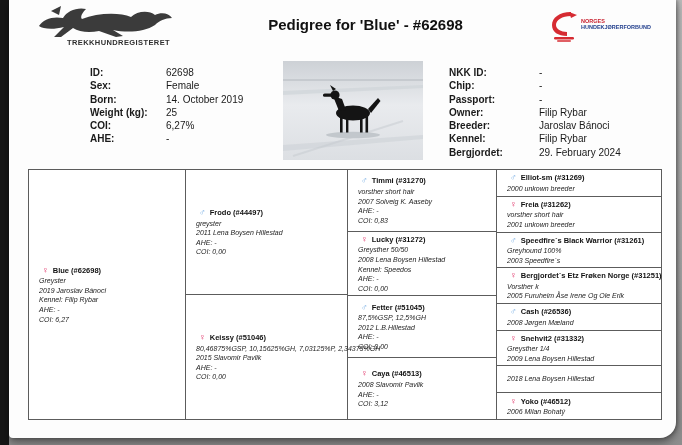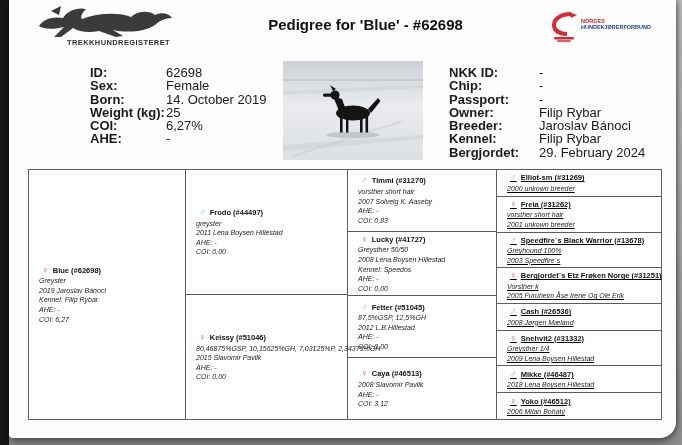--- a/index.html
+++ b/index.html
@@ -25,41 +25,41 @@
   .title {
     position:absolute; left:0; right:0; top:16px; text-align:center;
     font-size:15px; font-weight:bold; color:#111;padding-left:46px;
   }
   .logo-right { position:absolute; right:22px; top:10px; width:105px; height:36px; }
   .logo-right .txt { position:absolute; left:32px; top:8px; line-height:6px; }
   .logo-right .l1 { font-size:5.5px; font-weight:bold; color:#c8202f; }
   .logo-right .l2 { font-size:5.5px; font-weight:bold; color:#24418e; }
 
   
-  .info { position:absolute; top:66px; font-size:13px; color:#1a1a1a; }
+  .info { position:absolute; top:66px; font-size:10px; color:#1a1a1a; }
   .info-left  { left:81px;  width:190px; }
   .info-right { left:440px; width:210px; }
   .info-row { display:flex; line-height:13.3px; }
   .info-row .info-label { font-weight:bold; }
   .info-left  .info-label { width:76px; }
   .info-right .info-label { width:90px; }
 
   .photo { position:absolute; left:274px; top:61px; width:140px; height:99px; overflow:hidden; }
 
   
   .ptable {
     position:absolute; left:19px; top:169px; width:634px; height:251px;
     display:flex; border:1px solid #5c5c5c; background:#fff;
   }
   .pcol { display:flex; flex-direction:column; }
   .pcol:not(:last-child){ border-right:1px solid #5c5c5c; }
   .pcol:nth-child(1){ width:157px; }
   .pcol:nth-child(2){ width:162px; }
   .pcol:nth-child(3){ width:149px; }
-  .pcol:nth-child(4){ width:164px;text-decoration:underline; }
+  .pcol:nth-child(4){ width:164px; }
   .pcell { display:flex; align-items:center; overflow:visible; background:transparent; }
   .pcell:not(:last-child){ border-bottom:1px solid #5c5c5c; }
   .dog { padding:2px 2px 2px 10px; width:100%; }
   .dog-name-row { font-size:7.5px; font-weight:bold; color:#111; margin-bottom:1.5px; white-space:nowrap; }
   .gender { font-size:9px; font-weight:bold; margin-right:4px; margin-left:3px; }
   .dog-line { font-size:7px; font-style:italic; color:#1c1c1c; line-height:9.6px; white-space:nowrap; }
 </style>
 </head>
 <body>
 
@@ -219,21 +219,21 @@
           <div class="dog">
             <div class="dog-name-row"><span class="gender" style="color: rgb(127, 178, 229);">♂</span><span>Timmi (#31270)</span></div>
             <div class="dog-line">vorsther short hair</div>
             <div class="dog-line">2007 Solveig K. Aaseby</div>
             <div class="dog-line">AHE: -</div>
             <div class="dog-line">COI: 0,83</div>
           </div>
         </div>
         <div class="pcell" style="flex: 2 1 0%;">
           <div class="dog">
-            <div class="dog-name-row"><span class="gender" style="color: rgb(226, 58, 110);">♀</span><span>Lucky (#41727)</span></div>
+            <div class="dog-name-row"><span class="gender" style="color: rgb(226, 58, 110);">♀</span><span>Lucky (#31272)</span></div>
             <div class="dog-line">Greysther 50/50</div>
             <div class="dog-line">2008 Lena Boysen Hillestad</div>
             <div class="dog-line">Kennel: Speedos</div>
             <div class="dog-line">AHE: -</div>
             <div class="dog-line">COI: 0,00</div>
           </div>
         </div>
         <div class="pcell" style="flex: 2 1 0%;">
           <div class="dog">
             <div class="dog-name-row"><span class="gender" style="color: rgb(127, 178, 229);">♂</span><span>Fetter (#51045)</span></div>
@@ -261,21 +261,21 @@
         </div>
         <div class="pcell" style="flex: 1 1 0%;">
           <div class="dog">
             <div class="dog-name-row"><span class="gender" style="color: rgb(226, 58, 110);">♀</span><span>Freia (#31262)</span></div>
             <div class="dog-line">vorsther short hair</div>
             <div class="dog-line">2001 unkown breeder</div>
           </div>
         </div>
         <div class="pcell" style="flex: 1 1 0%;">
           <div class="dog">
-            <div class="dog-name-row"><span class="gender" style="color: rgb(127, 178, 229);">♂</span><span>Speedfire´s Black Warrior (#13678)</span></div>
+            <div class="dog-name-row"><span class="gender" style="color: rgb(127, 178, 229);">♂</span><span>Speedfire´s Black Warrior (#31261)</span></div>
             <div class="dog-line">Greyhound 100%</div>
             <div class="dog-line">2003 Speedfire´s</div>
           </div>
         </div>
         <div class="pcell" style="flex: 1 1 0%;">
           <div class="dog">
             <div class="dog-name-row"><span class="gender" style="color: rgb(226, 58, 110);">♀</span><span>Bergjordet´s Etz Frøken Norge (#31251)</span></div>
             <div class="dog-line">Vorsther k</div>
             <div class="dog-line">2005 Furuheim Åse Irene Og Ole Erik</div>
           </div>
@@ -288,21 +288,20 @@
         </div>
         <div class="pcell" style="flex: 1 1 0%;">
           <div class="dog">
             <div class="dog-name-row"><span class="gender" style="color: rgb(226, 58, 110);">♀</span><span>Snehvit2 (#31332)</span></div>
             <div class="dog-line">Greysther 1/4</div>
             <div class="dog-line">2009 Lena Boysen Hillestad</div>
           </div>
         </div>
         <div class="pcell" style="flex: 1 1 0%;">
           <div class="dog">
-            <div class="dog-name-row"><span class="gender" style="color: rgb(127, 178, 229);">♂</span><span>Mikke (#46487)</span></div>
             <div class="dog-line">2018 Lena Boysen Hillestad</div>
           </div>
         </div>
         <div class="pcell" style="flex: 1 1 0%;">
           <div class="dog">
             <div class="dog-name-row"><span class="gender" style="color: rgb(226, 58, 110);">♀</span><span>Yoko (#46512)</span></div>
             <div class="dog-line">2006 Milan Bohatý</div>
           </div>
         </div>
       </div>

